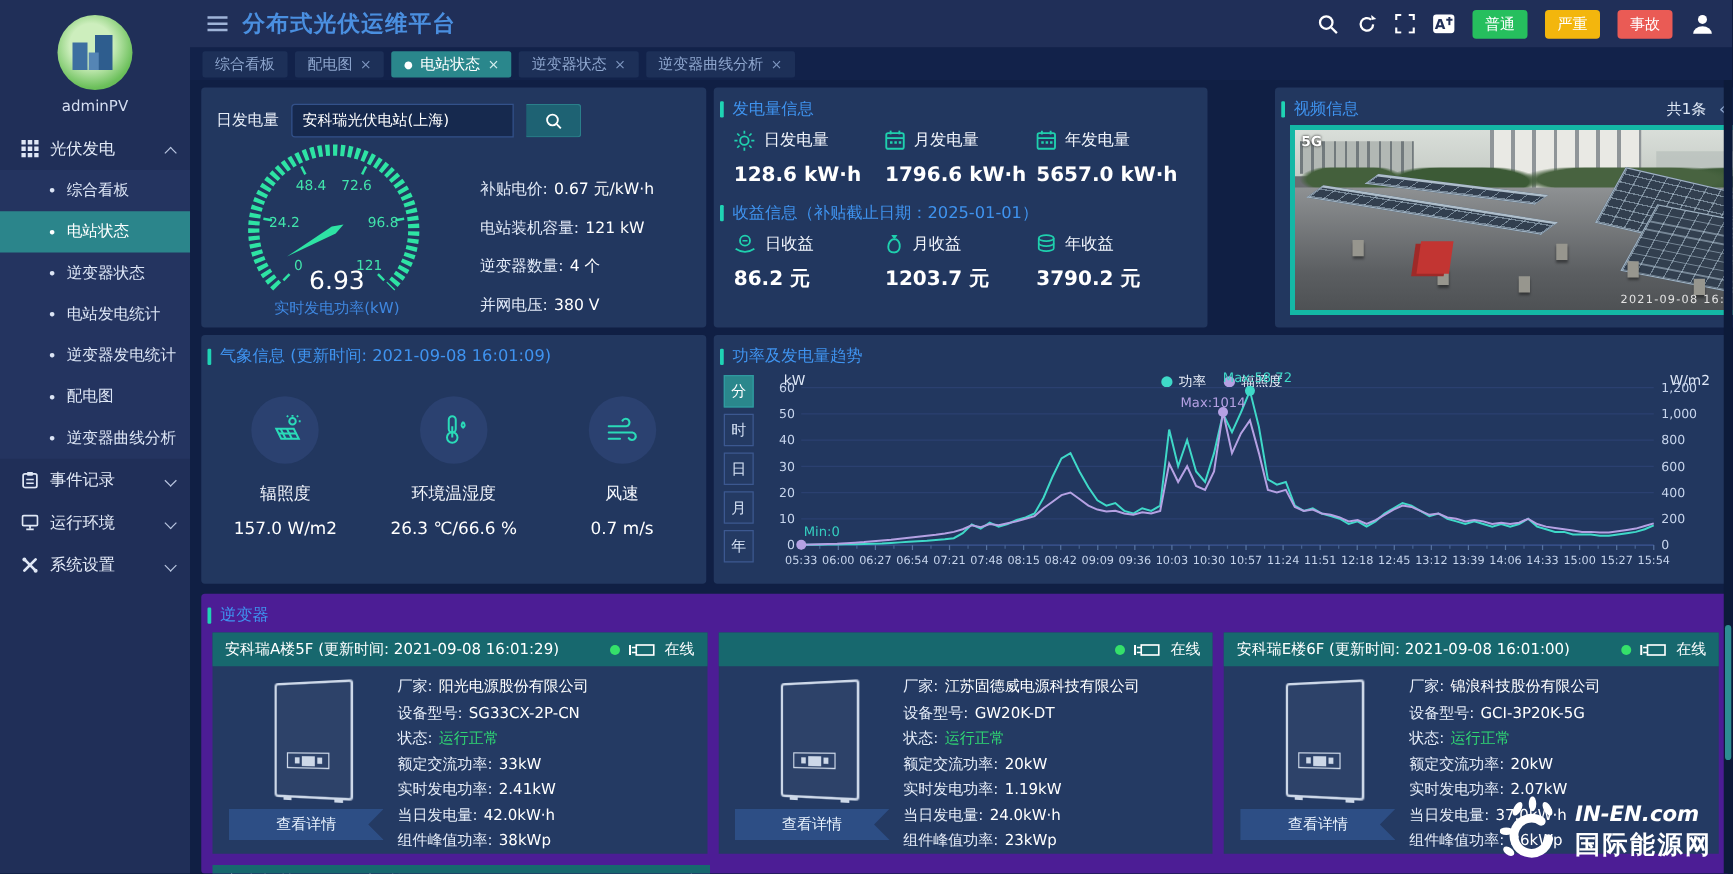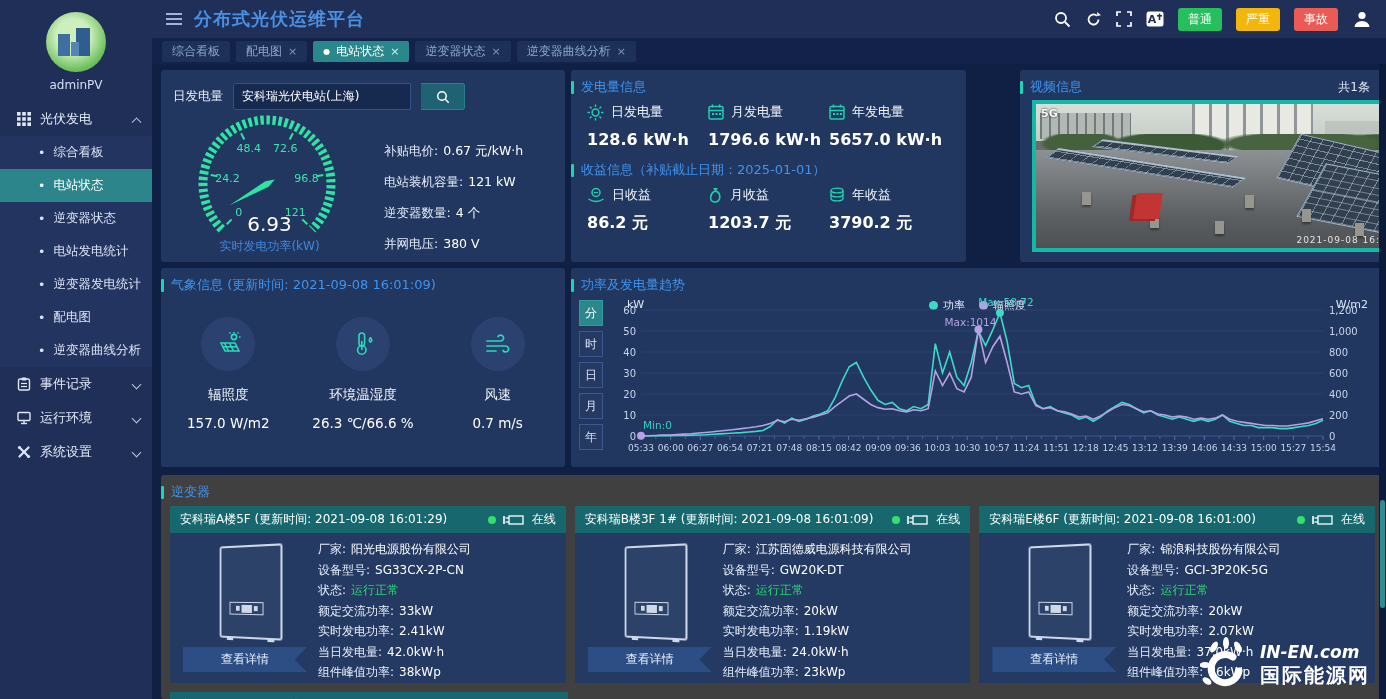--- a/index.html
+++ b/index.html
@@ -37,21 +37,21 @@
   
   #tabbar { position:absolute; left:152px; top:38px; width:1234px; height:26px; background:#12224a; display:flex; align-items:center; gap:6px; padding:0 10px; }
   .tab { height:21px; display:flex; align-items:center; gap:6px; background:#1d3058; color:#8ea6ce; font-size:12px; padding:0 10px; border-radius:2px; cursor:pointer; }
   .tab .close { font-size:11px; color:#7d95bf; cursor:pointer; }
   .tab.active { background:#2a878c; color:#fff; }
   .tab.active .close { color:#d5efef; }
   .tab .adot { font-size:8px; }
 
   
   .panel { position:absolute; background:#22375f; border-radius:3px; }
-  .ptitle { display:flex; align-items:center; gap:7px; padding:8px 0 3px; }
+  .ptitle { display:flex; align-items:center; gap:7px; padding:8px 5px 3px; }
   .pbar { width:3px; height:13px; background:#1fd3b4; border-radius:1px; }
   .ptext { color:#3f93ef; font-size:13px; }
 
   
   .st-row { display:flex; align-items:center; gap:10px; padding:13px 12px 0; }
   .st-label { font-size:12.5px; color:#e8eef8; }
   .st-input { width:178px; height:27px; background:#16294e; border:1px solid #33518a; border-radius:3px 0 0 3px; color:#fff; font-size:12px; padding:0 8px; font-family:inherit; }
   .st-search-btn { width:44px; height:27px; background:#1e6273; border:1px solid #2a7f8a; border-left:none; border-radius:0 3px 3px 0; display:flex; align-items:center; justify-content:center; cursor:pointer; }
   .st-body { display:flex; }
   .gauge-wrap { position:relative; width:205px; height:152px; margin-left:6px; }
@@ -106,21 +106,21 @@
   .range-tabs { position:absolute; left:8px; top:32px; display:flex; flex-direction:column; gap:5px; }
   .rtab { width:24px; height:26px; border:1px solid #3c5890; background:#243a63; color:#d6e2f5; font-size:12px; display:flex; align-items:center; justify-content:center; cursor:pointer; }
   .rtab.active { background:#2a878c; border-color:#2f9aa0; color:#fff; }
   .axis-name { position:absolute; top:30px; font-size:11px; color:#dfe8f7; }
   .legend { position:absolute; top:30px; left:0; right:0; display:flex; justify-content:center; gap:14px; }
   .leg-item { display:flex; align-items:center; gap:5px; font-size:11px; color:#e8eef9; cursor:pointer; }
   .leg-dot { width:9px; height:9px; border-radius:50%; }
   #trend-svg { position:absolute; left:36px; top:28px; }
 
   
-  .inv-panel { background:#404040; }
+  .inv-panel { background:#4c1d95; }
   .inv-cards { display:grid; grid-template-columns:1fr 1fr 1fr; gap:9px; padding:2px 9px 0; }
   .inv-card { background:#243a63; }
   .inv-head { height:27px; background:#17686e; display:flex; align-items:center; padding:0 10px; font-size:12px; color:#fff; }
   .inv-status { margin-left:auto; display:flex; align-items:center; gap:7px; }
   .st-dot { width:8px; height:8px; border-radius:50%; background:#35e06a; }
   .inv-body { display:flex; padding:4px 6px 0 2px; }
   .inv-left { width:146px; flex:0 0 auto; text-align:center; }
   .inv-img { position:relative; width:92px; height:98px; margin:8px auto 2px; }
   .inv-front { position:absolute; left:18px; top:0; width:66px; height:94px; border:2px solid #cdd8e8; border-radius:3px;
      transform:perspective(300px) rotateY(-18deg); background:rgba(255,255,255,.04); }
@@ -702,21 +702,20 @@
               <div class="inv-row"><span class="fl">额定交流功率:</span><span class="fv">33kW</span></div>
               <div class="inv-row"><span class="fl">实时发电功率:</span><span class="fv">2.41kW</span></div>
               <div class="inv-row"><span class="fl">当日发电量:</span><span class="fv">42.0kW·h</span></div>
               <div class="inv-row"><span class="fl">组件峰值功率:</span><span class="fv">38kWp</span></div>
             </div>
         </div>
       </div>
 
       <div class="inv-card">
         <div class="inv-head">
-          <span>安科瑞B楼3F 1# (更新时间: 2021-09-08 16:01:09)</span>
           <span class="inv-status">
               <span class="st-dot"></span>
               <svg width="22" height="12" viewBox="0 0 22 12">
                 <rect x="6" y="2" width="14" height="8" fill="none" stroke="#fff" stroke-width="1.3"></rect>
                 <line x1="6" y1="4" x2="2.5" y2="4" stroke="#fff" stroke-width="1.3"></line>
                 <line x1="6" y1="8" x2="2.5" y2="8" stroke="#fff" stroke-width="1.3"></line>
                 <line x1="1" y1="2" x2="1" y2="10" stroke="#fff" stroke-width="1.6"></line>
               </svg>
               <span>在线</span>
             </span>

